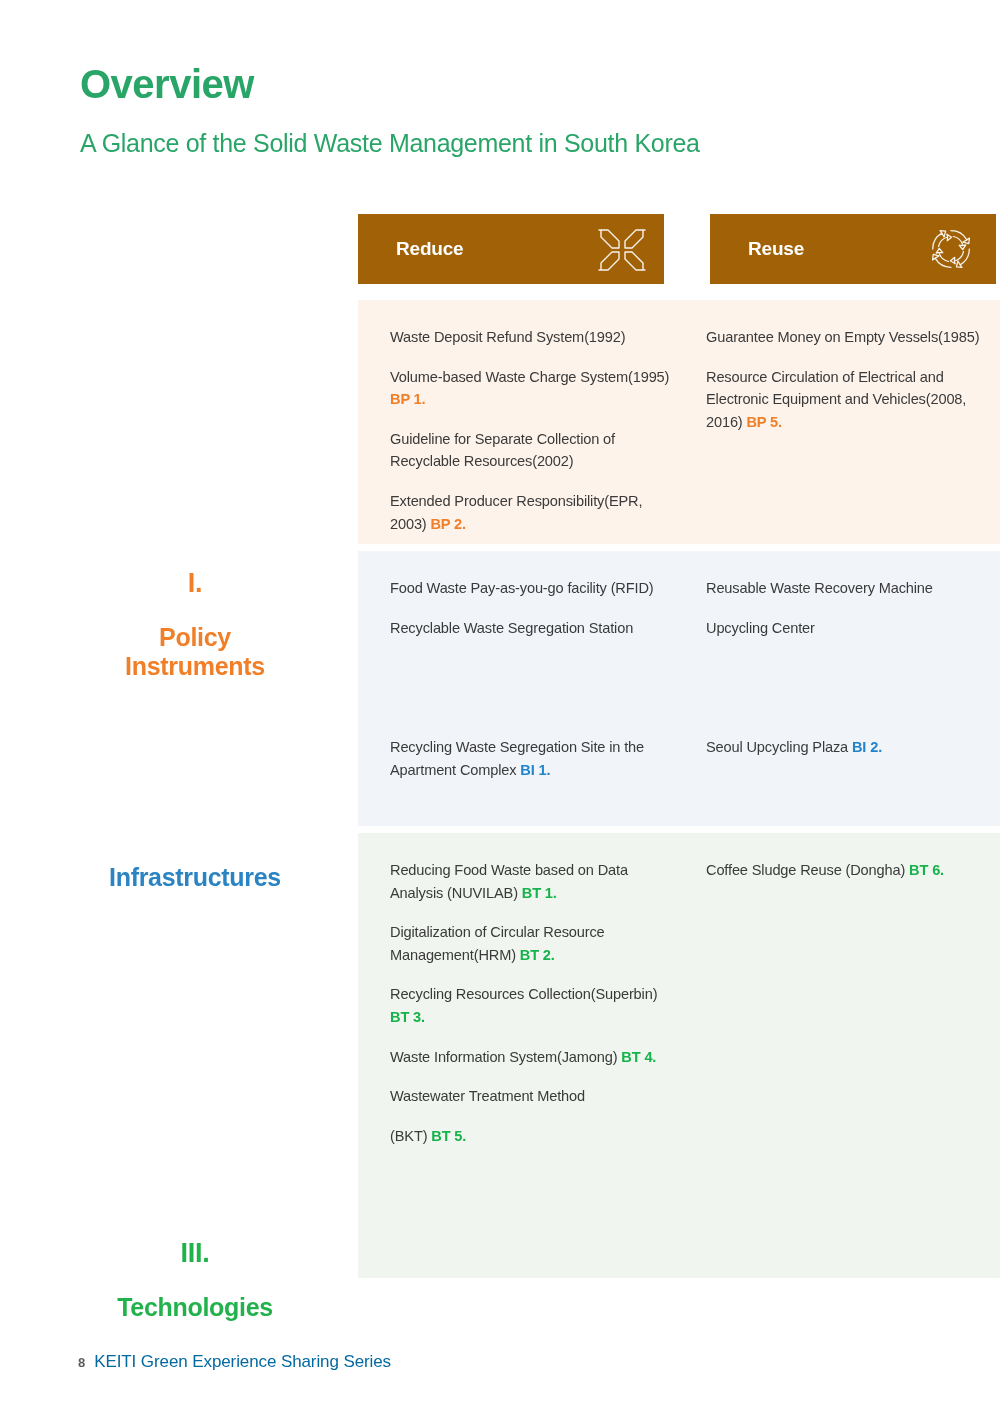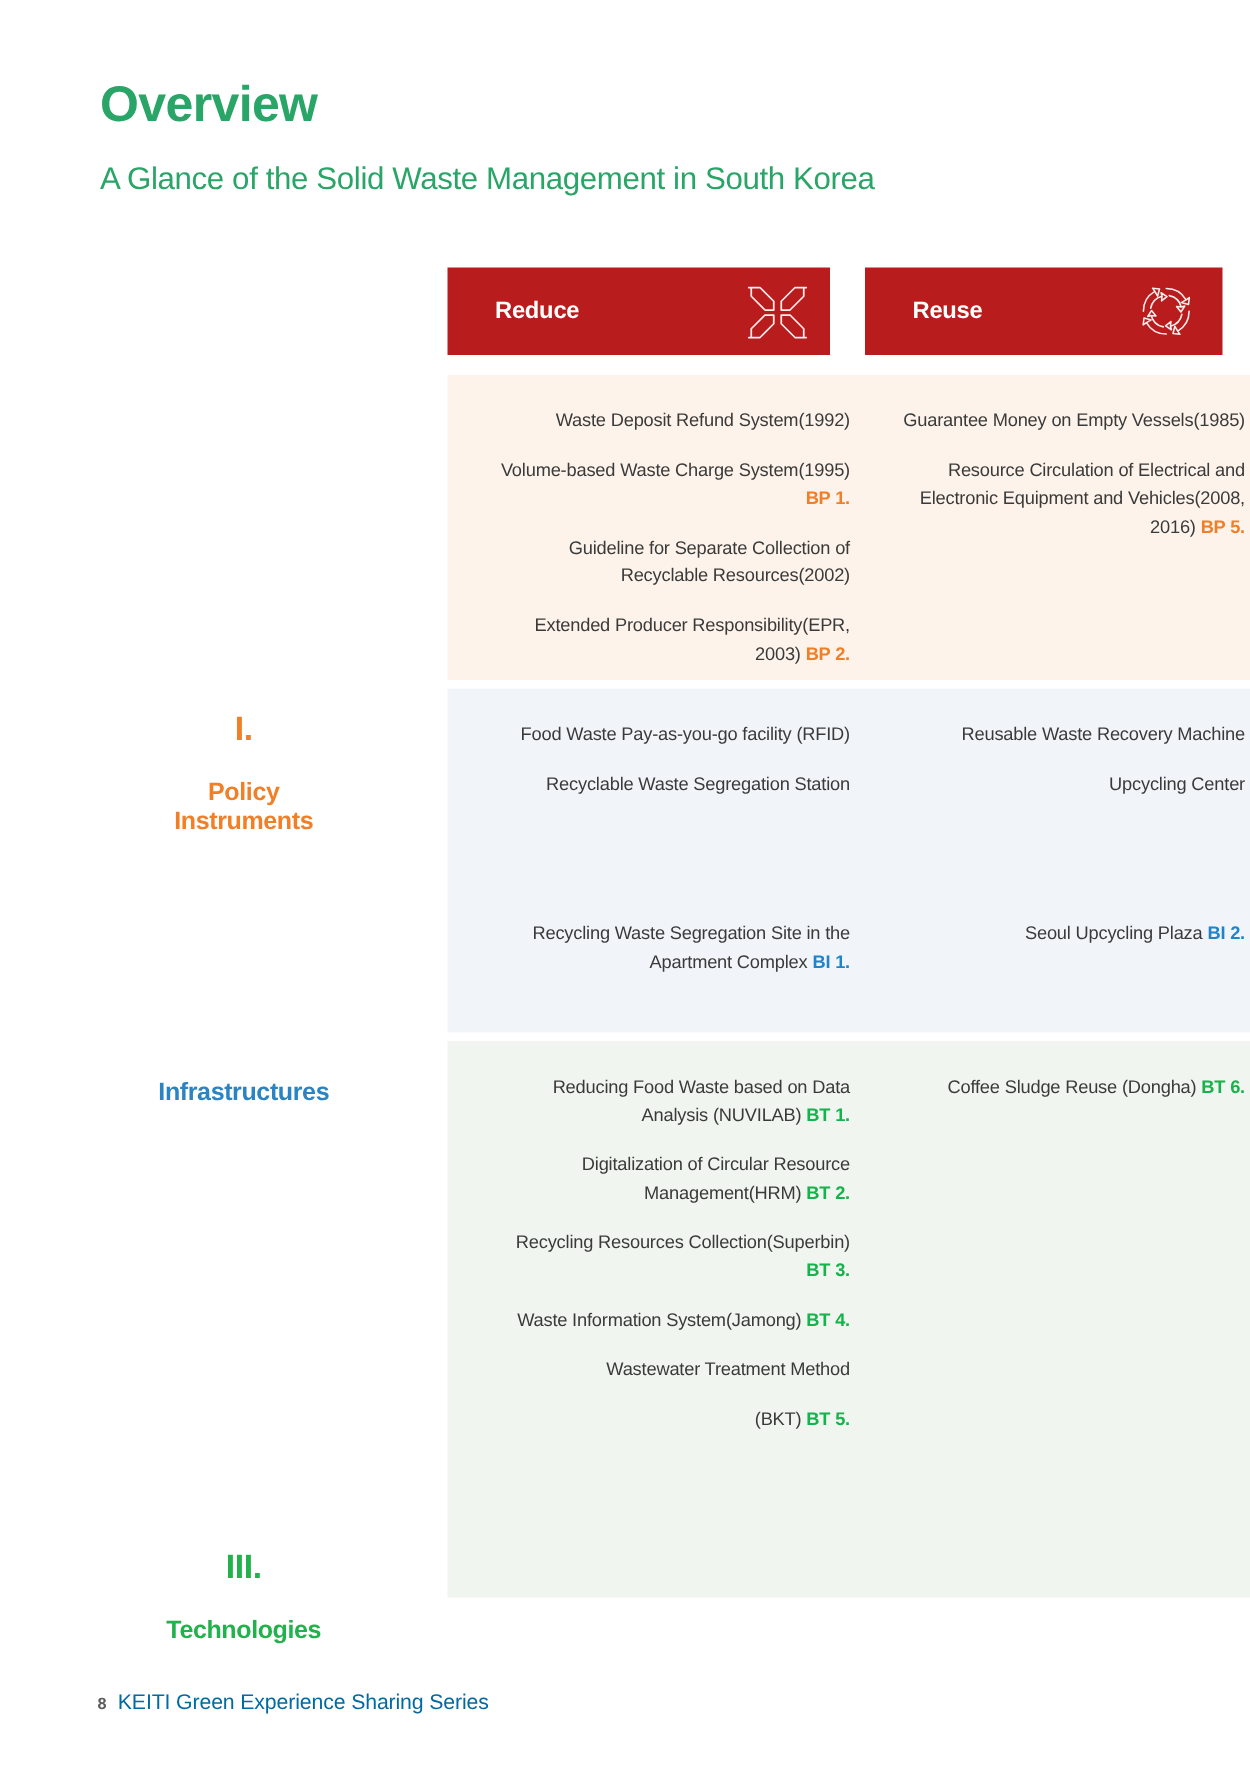--- a/index.html
+++ b/index.html
@@ -53,29 +53,29 @@
     position: absolute;
     left: 0;
     top: 0;
     width: 1000px;
     height: 70px;
   }
   .col-header {
     position: absolute;
     top: 0;
     height: 70px;
-    background: #b91c1c;
+    background: #a16207;
     display: flex;
     align-items: center;
     justify-content: space-between;
     box-sizing: border-box;
     padding: 0 16px 0 38px;
   }
   .col-header.reduce { left: 358px; width: 306px; }
-  .col-header.reuse  { left: 692px; width: 286px; }
+  .col-header.reuse  { left: 710px; width: 286px; }
   .col-header-label {
     color: #ffffff;
     font-size: 19px;
     font-weight: bold;
     letter-spacing: -0.2px;
   }
   .col-header-icon {
     width: 54px;
     height: 50px;
     flex: 0 0 auto;
@@ -111,21 +111,21 @@
     text-align: center;
     font-weight: bold;
     letter-spacing: -0.3px;
   }
   .row-label .numeral {
     font-size: 27px;
     line-height: 1.1;
     display: block;
   }
   .row-label .name {
-    font-size: 20px;
+    font-size: 25px;
     line-height: 1.18;
     display: block;
     margin-top: 24px;
   }
   .row-label-1 { top: 355px; color: #F07F28; }
   .row-label-2 { top: 625px; color: #2A84C4; }
   .row-label-3 { top: 1025px; color: #22B24C; }
 
   
   .cell {
@@ -134,21 +134,20 @@
   }
   .cell.c-reduce { left: 32px; width: 290px; }
   .cell.c-reuse  { left: 348px; width: 290px; }
 
   .entry {
     font-size: 14.6px;
     line-height: 1.55;
     color: #3A3A3A;
     letter-spacing: -0.15px;
     margin: 0 0 17px 0;
-    text-align: right;
   }
   .entry:last-child { margin-bottom: 0; }
   .entry .tag {
     font-weight: bold;
     white-space: nowrap;
   }
   .tag.orange { color: #F07F28; }
   .tag.blue   { color: #1F84C9; }
   .tag.green  { color: #16B24B; }
 

